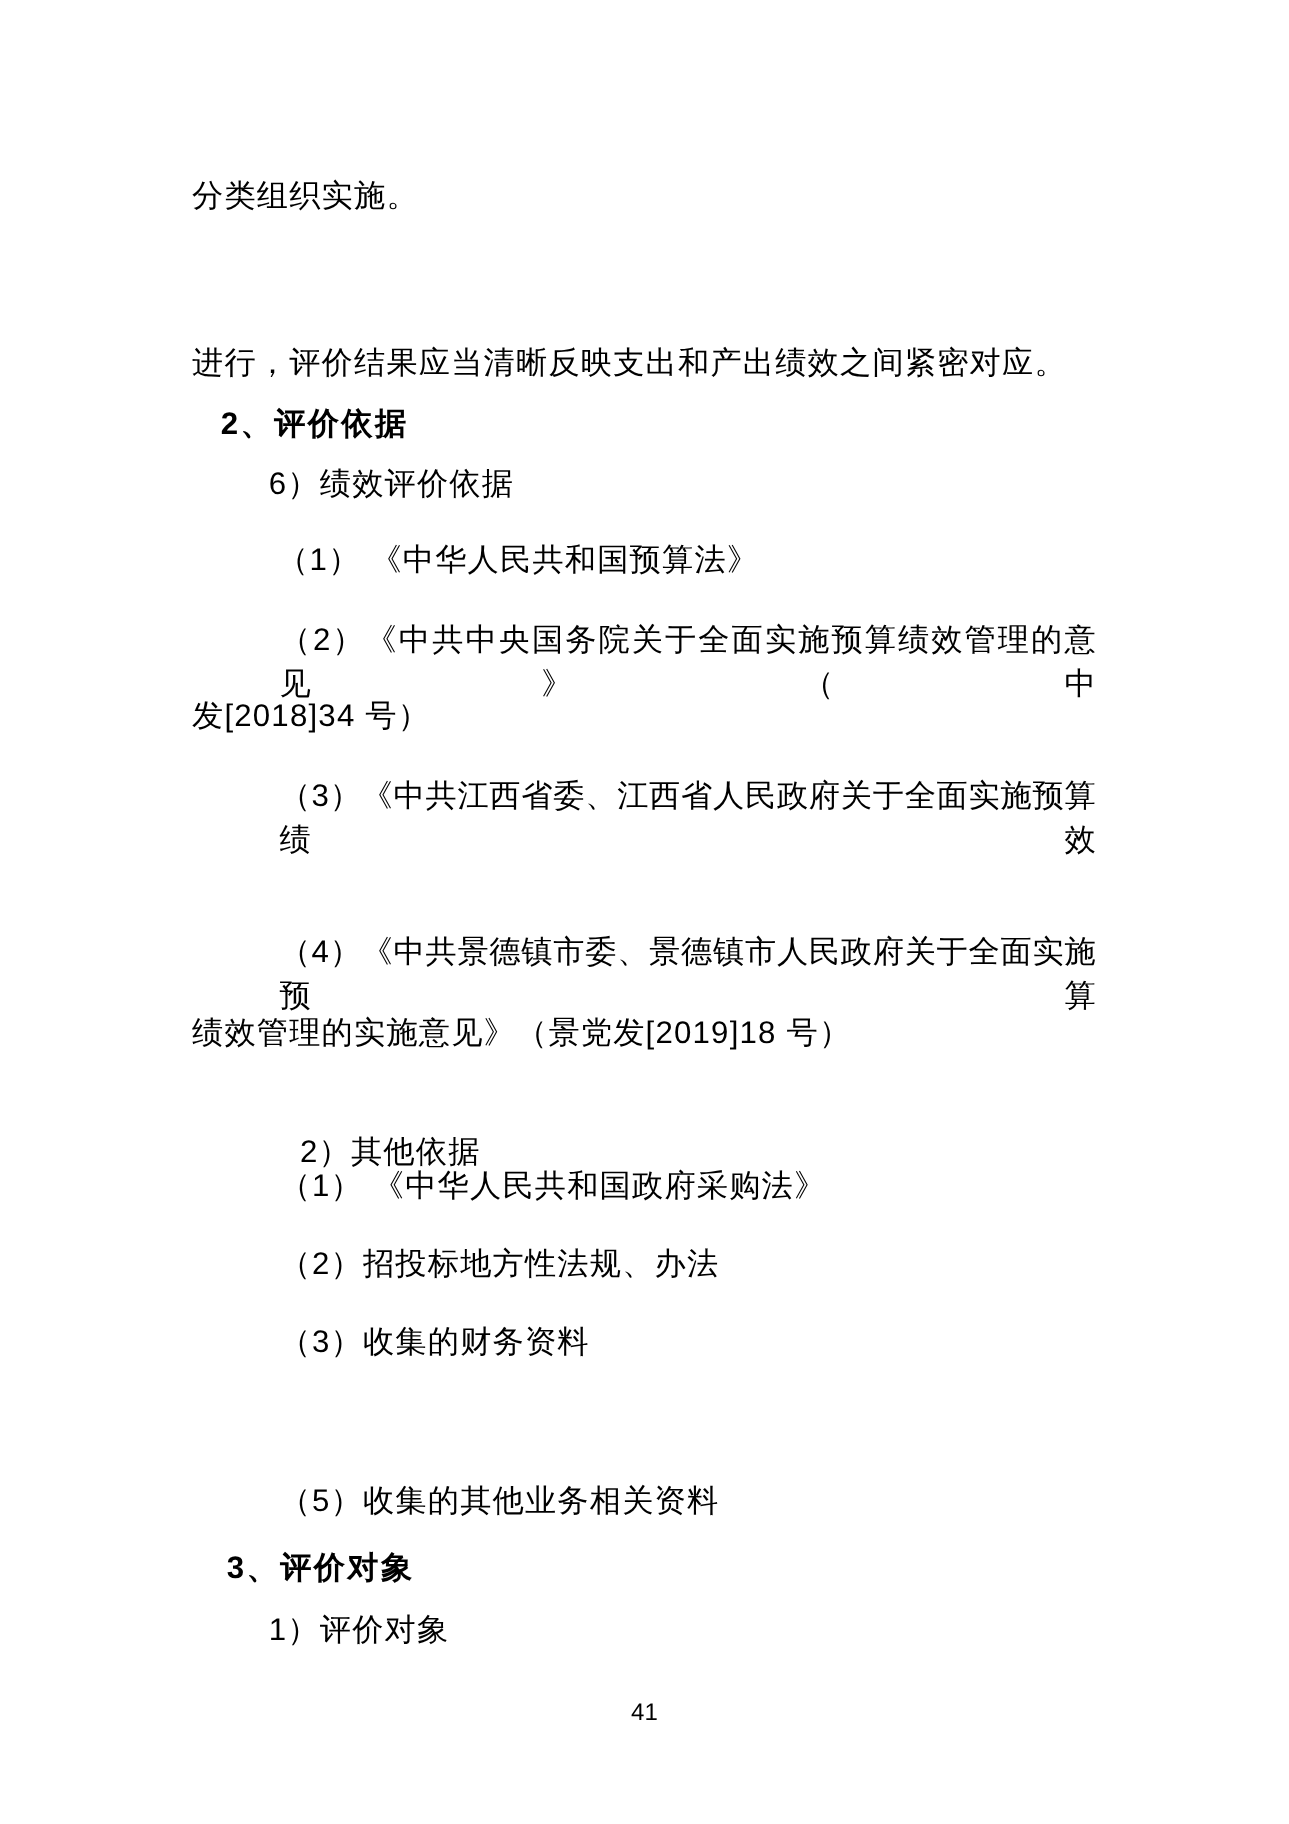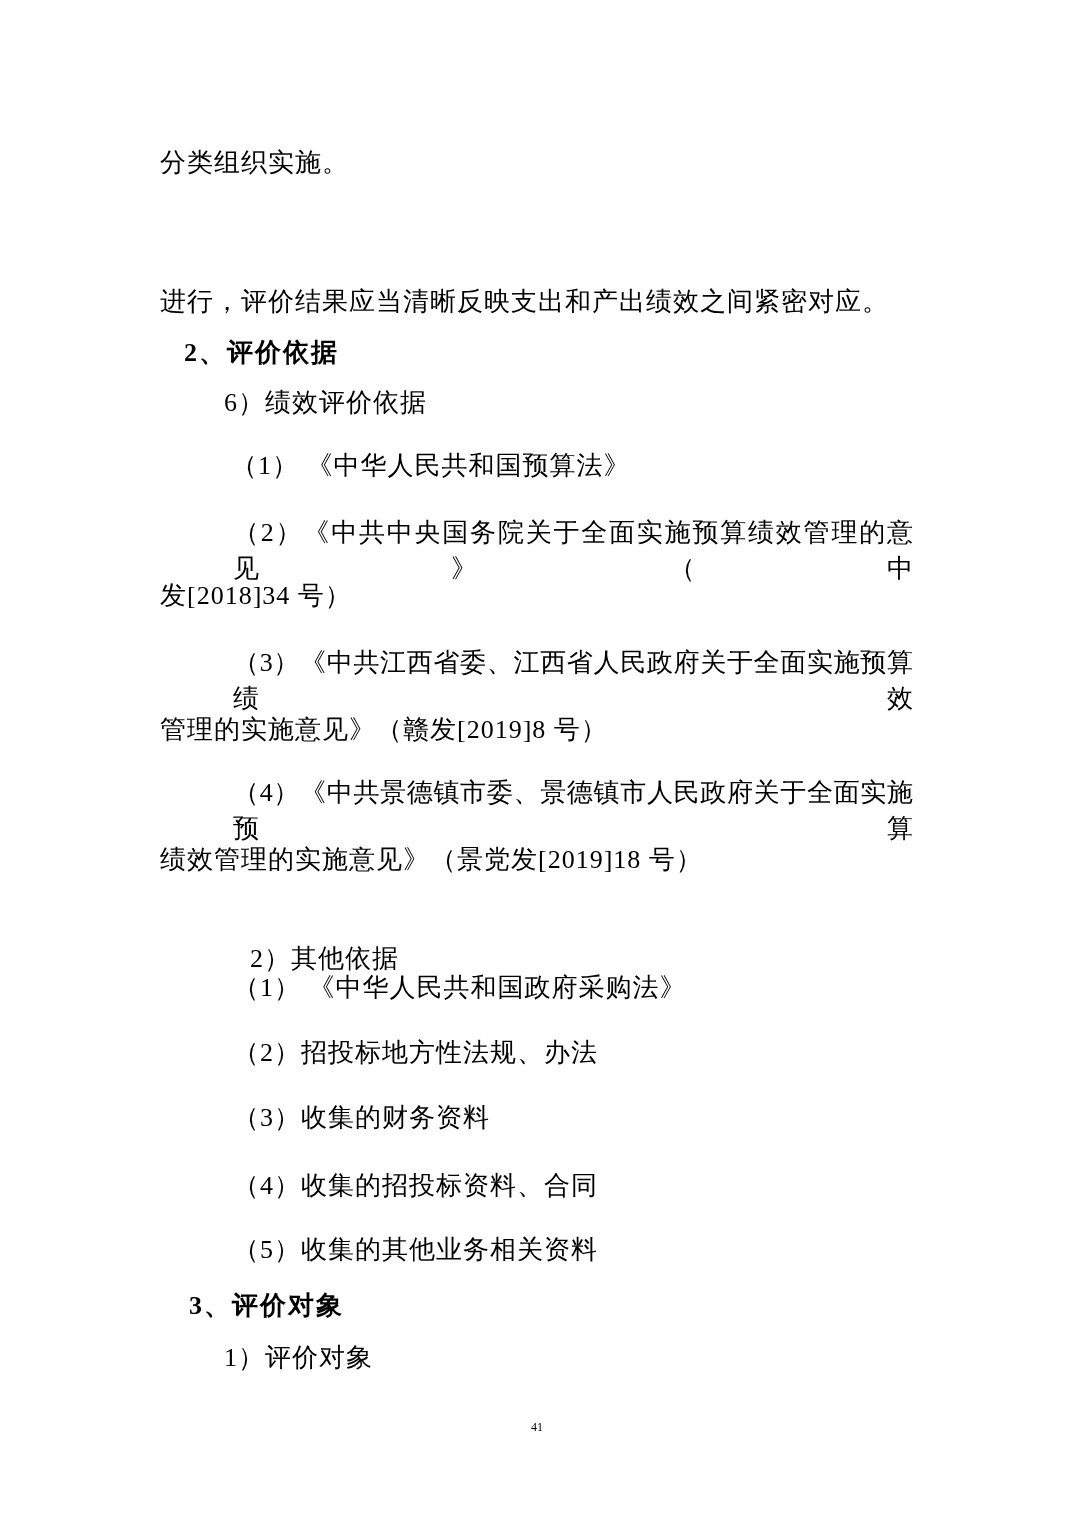--- a/index.html
+++ b/index.html
@@ -6,21 +6,21 @@
     margin: 0;
     padding: 0;
     background: #ffffff;
   }
   .page {
     position: relative;
     width: 1074px;
     height: 1520px;
     background: #ffffff;
     overflow: hidden;
-    font-family: Liberation Serif, serif;
+    font-family: Liberation Sans, sans-serif;
     color: #000000;
   }
   .ln {
     position: absolute;
     font-size: 26px;
     line-height: 36px;
     white-space: pre;
     letter-spacing: 1px;
   }
   .just {
@@ -31,21 +31,21 @@
   }
   .b {
     font-weight: bold;
     letter-spacing: 2px;
   }
   .pagenum {
     position: absolute;
     left: 0;
     width: 100%;
     text-align: center;
-    font-size: 12px;
+    font-size: 20px;
     line-height: 26px;
     letter-spacing: 0;
   }
 </style>
 </head>
 <body>
 
 <div class="page">
 
   <div class="ln" style="left:160px; top:145px;">分类组织实施。</div>
@@ -58,35 +58,33 @@
   <div class="ln" style="left:224px; top:385px;">6）绩效评价依据</div>
 
   <div class="ln" style="left:231px; top:448px;">（1） 《中华人民共和国预算法》</div>
 
   <div class="ln just" style="left:233px; top:515px; width:680px;">（2）《中共中央国务院关于全面实施预算绩效管理的意见》（中</div>
 
   <div class="ln" style="left:160px; top:578px;">发[2018]34 号）</div>
 
   <div class="ln just" style="left:233px; top:645px; width:680px;">（3）《中共江西省委、江西省人民政府关于全面实施预算绩效</div>
 
-  <div class="ln" style="left:160px; top:712px;">管理的实施意见》（赣发[2019]8 号）</div>
 
   <div class="ln just" style="left:233px; top:775px; width:680px;">（4）《中共景德镇市委、景德镇市人民政府关于全面实施预算</div>
 
   <div class="ln" style="left:160px; top:842px;">绩效管理的实施意见》（景党发[2019]18 号）</div>
 
   <div class="ln" style="left:250px; top:908px;margin-top:33px;">2）其他依据</div>
 
   <div class="ln" style="left:233px; top:970px;">（1） 《中华人民共和国政府采购法》</div>
 
   <div class="ln" style="left:233px; top:1035px;">（2）招投标地方性法规、办法</div>
 
   <div class="ln" style="left:233px; top:1100px;">（3）收集的财务资料</div>
 
-  <div class="ln" style="left:233px; top:1168px;">（4）收集的招投标资料、合同</div>
 
   <div class="ln" style="left:233px; top:1232px;">（5）收集的其他业务相关资料</div>
 
   <div class="ln b" style="left:189px; top:1288px;">3、评价对象</div>
 
   <div class="ln" style="left:224px; top:1340px;">1）评价对象</div>
 
   <div class="pagenum" style="top:1414px;">41</div>
 
 </div>

